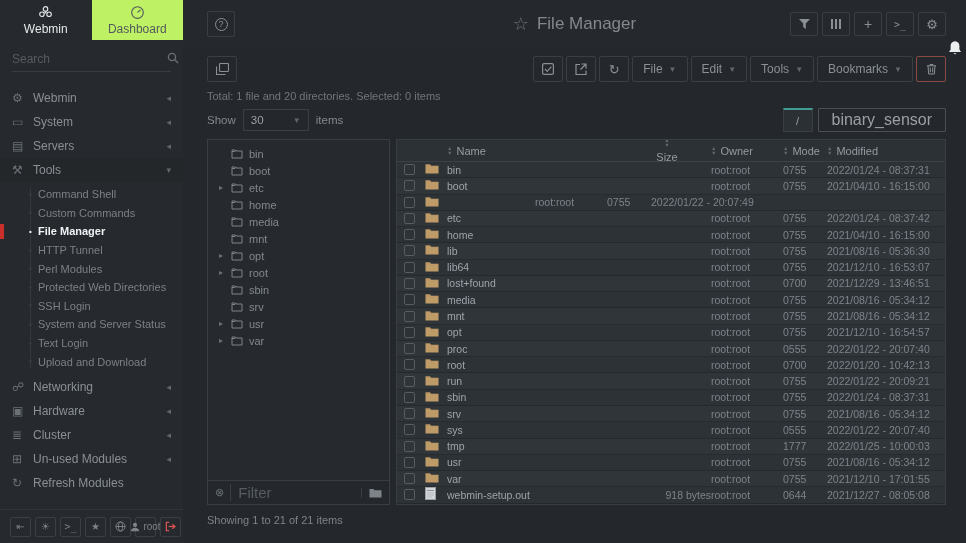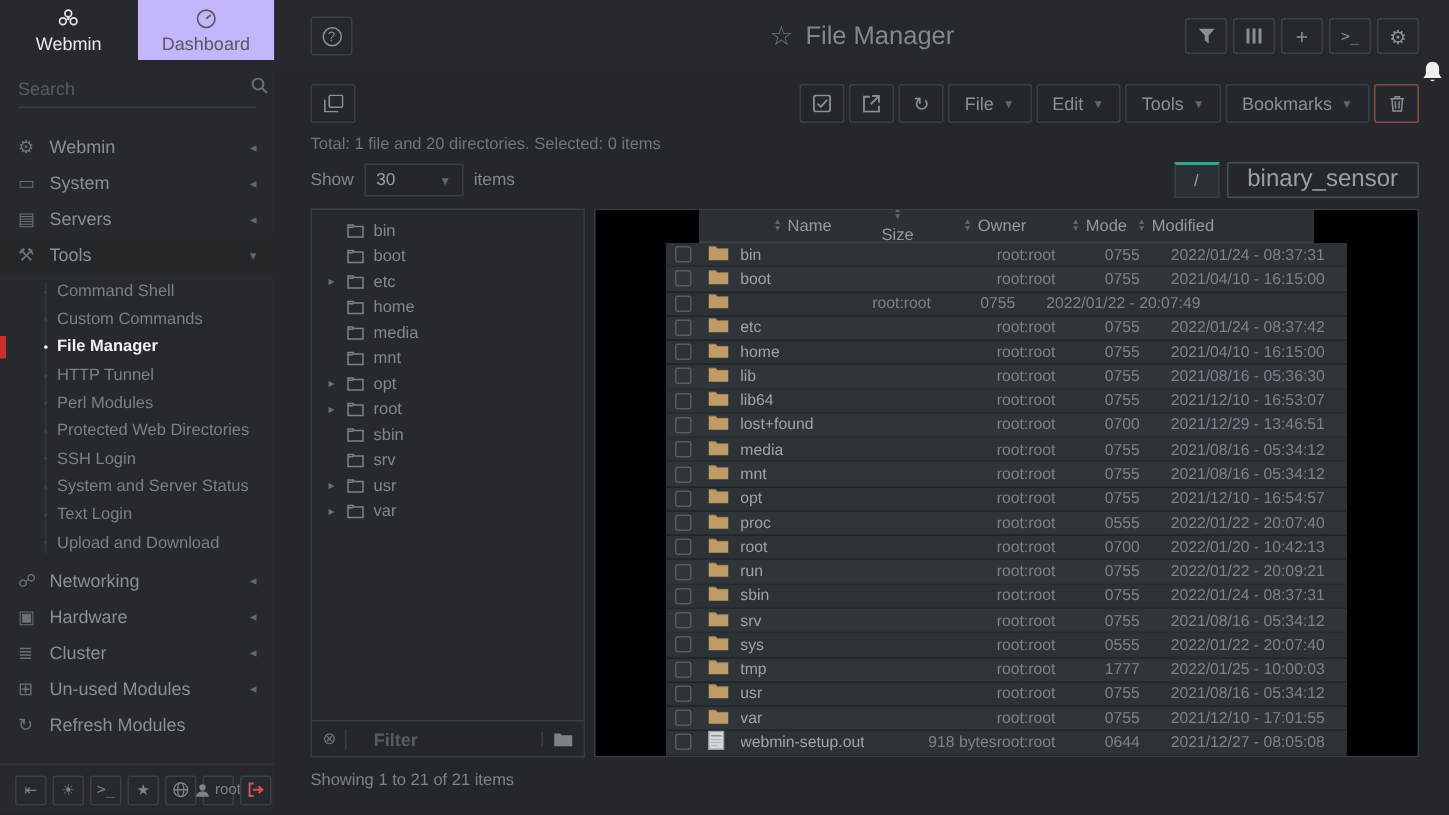--- a/index.html
+++ b/index.html
@@ -6,21 +6,21 @@
   html,body { width:966px; height:543px; overflow:hidden; }
   body { background:#1e2124; font-family:"Liberation Sans",sans-serif; color:#8a9096; }
   .app { display:flex; width:966px; height:543px; }
 
   
   .sidebar { width:183px; background:#26292d; display:flex; flex-direction:column; flex-shrink:0; }
   .side-tabs { display:flex; height:40px; flex-shrink:0; }
   .side-tab { flex:1; display:flex; flex-direction:column; align-items:center; justify-content:center; gap:2px; cursor:pointer; }
   .side-tab .tab-ic { height:15px; display:flex; align-items:center; }
   .side-tab.active { background:#26292d; color:#e6e8ea; }
-  .side-tab.inactive { background:#c4b5fd; color:#53595e; }
+  .side-tab.inactive { background:#bef264; color:#53595e; }
   .side-tab .tab-label { font-size:12px; }
   .search-row { margin:10px 12px 6px; border-bottom:1px solid #383d42; display:flex; align-items:center; padding-bottom:3px; }
   .search-row input { flex:1; background:transparent; border:0; outline:none; color:#9aa0a6; font-size:12px; font-family:inherit; }
   .search-row input::placeholder { color:#565c61; }
   .search-ic { color:#6b7177; flex-shrink:0; }
 
   .menu { flex:1; padding-top:8px; overflow:hidden; }
   .m-item { height:24px; display:flex; align-items:center; padding:0 12px; color:#8a9096; font-size:12px; cursor:pointer; }
   .m-item .mi { width:21px; color:#6b7177; font-size:12px; flex-shrink:0; }
   .m-item .ml { flex:1; }
@@ -69,25 +69,25 @@
   .crumb-cur { height:24px; border:1px solid #4a5056; border-radius:1px; margin-left:5px; padding:0 13px; display:flex; align-items:center; color:#9aa0a6; font-size:16px; cursor:pointer; }
 
   .panels { display:flex; gap:6px; height:366px; flex-shrink:0; }
   .tree-panel { width:183px; border:1px solid #393e43; background:#262a2e; display:flex; flex-direction:column; flex-shrink:0; }
   .tree-list { flex:1; padding-top:5px; overflow:hidden; }
   .tree-item { height:17px; display:flex; align-items:center; padding-left:9px; color:#82888e; font-size:11px; gap:6px; cursor:pointer; }
   .tree-item .caret { width:8px; font-size:8px; color:#6b7177; text-align:center; }
   .tree-item .tfold { display:flex; align-items:center; }
   .tree-filter { height:24px; border-top:1px solid #393e43; display:flex; align-items:center; padding:0 7px; background:#24282c; color:#6b7177; }
   .tree-filter .clr { font-size:11px; cursor:pointer; }
-  .tree-filter input { flex:1; background:transparent; border:0; outline:none; border-left:1px solid #3a3f44; margin-left:6px; padding-left:18px; color:#9aa0a6; font-size:12px; font-family:inherit; min-width:0;font-weight:bold; }
+  .tree-filter input { flex:1; background:transparent; border:0; outline:none; border-left:1px solid #3a3f44; margin-left:6px; padding-left:7px; color:#9aa0a6; font-size:15px; font-family:inherit; min-width:0; }
   .tree-filter input::placeholder { color:#565c61; }
   .tree-filter .goto { border-left:1px solid #3a3f44; padding-left:7px; margin-left:5px; cursor:pointer; display:flex; align-items:center; }
 
-  .table-panel { flex:1; border:1px solid #393e43; background:#000000; display:flex; flex-direction:column; overflow:hidden;align-items:center; }
+  .table-panel { flex:1; border:1px solid #393e43; background:#a21caf; display:flex; flex-direction:column; overflow:hidden; }
   .thead { height:22px; display:flex; align-items:center; background:#2c3136; border-bottom:1px solid #3c4146; color:#959ba1; font-size:11px; flex-shrink:0; }
   .th { display:flex; align-items:center; gap:4px; }
   .sort { display:flex; flex-direction:column; line-height:4.5px; font-size:5.5px; color:#61676d; }
   .tbody { flex:1; }
   .trow { height:16.28px; display:flex; align-items:center; font-size:10.5px; color:#7d838a; border-bottom:1px solid rgba(0,0,0,0.18); cursor:pointer; }
   .trow:nth-child(odd) { background:#2d3237; }
   .trow:nth-child(even) { background:#30353a; }
   .cc { width:24px; display:flex; justify-content:center; flex-shrink:0; }
   .checkbox { width:11px; height:11px; border:1px solid #565c62; border-radius:2px; }
   .ci { width:26px; display:flex; justify-content:flex-start; padding-left:4px; flex-shrink:0; }

